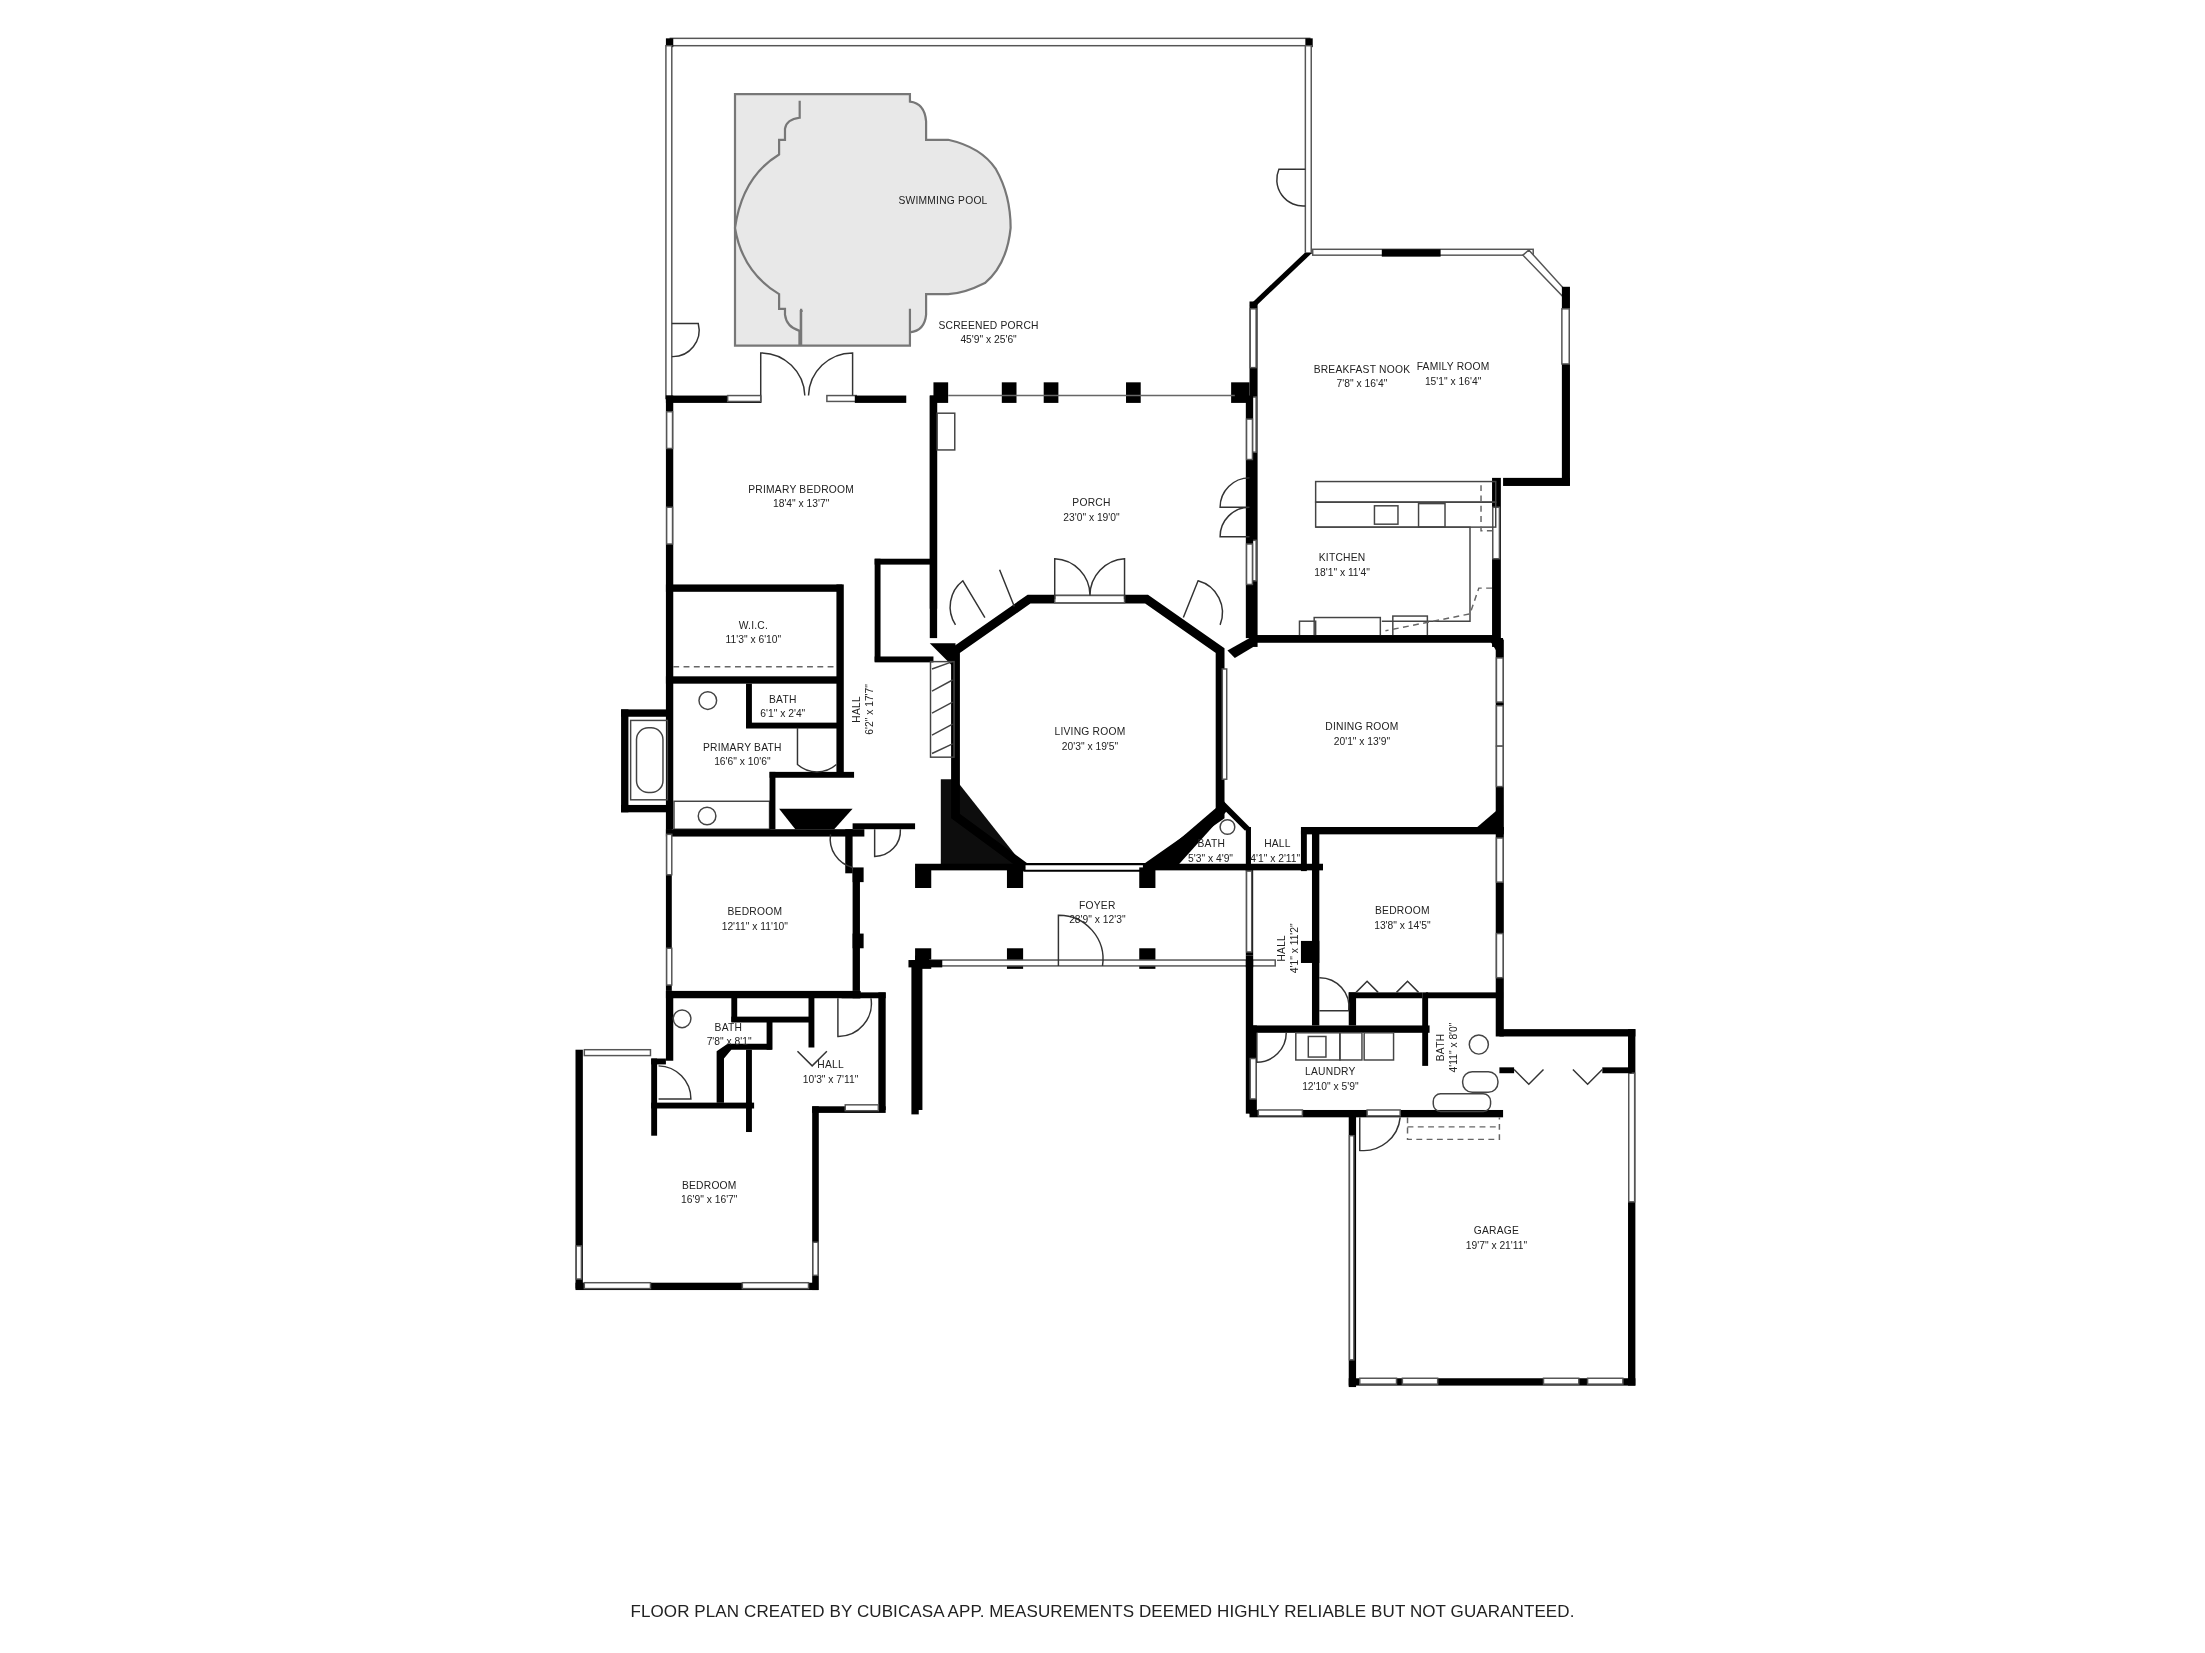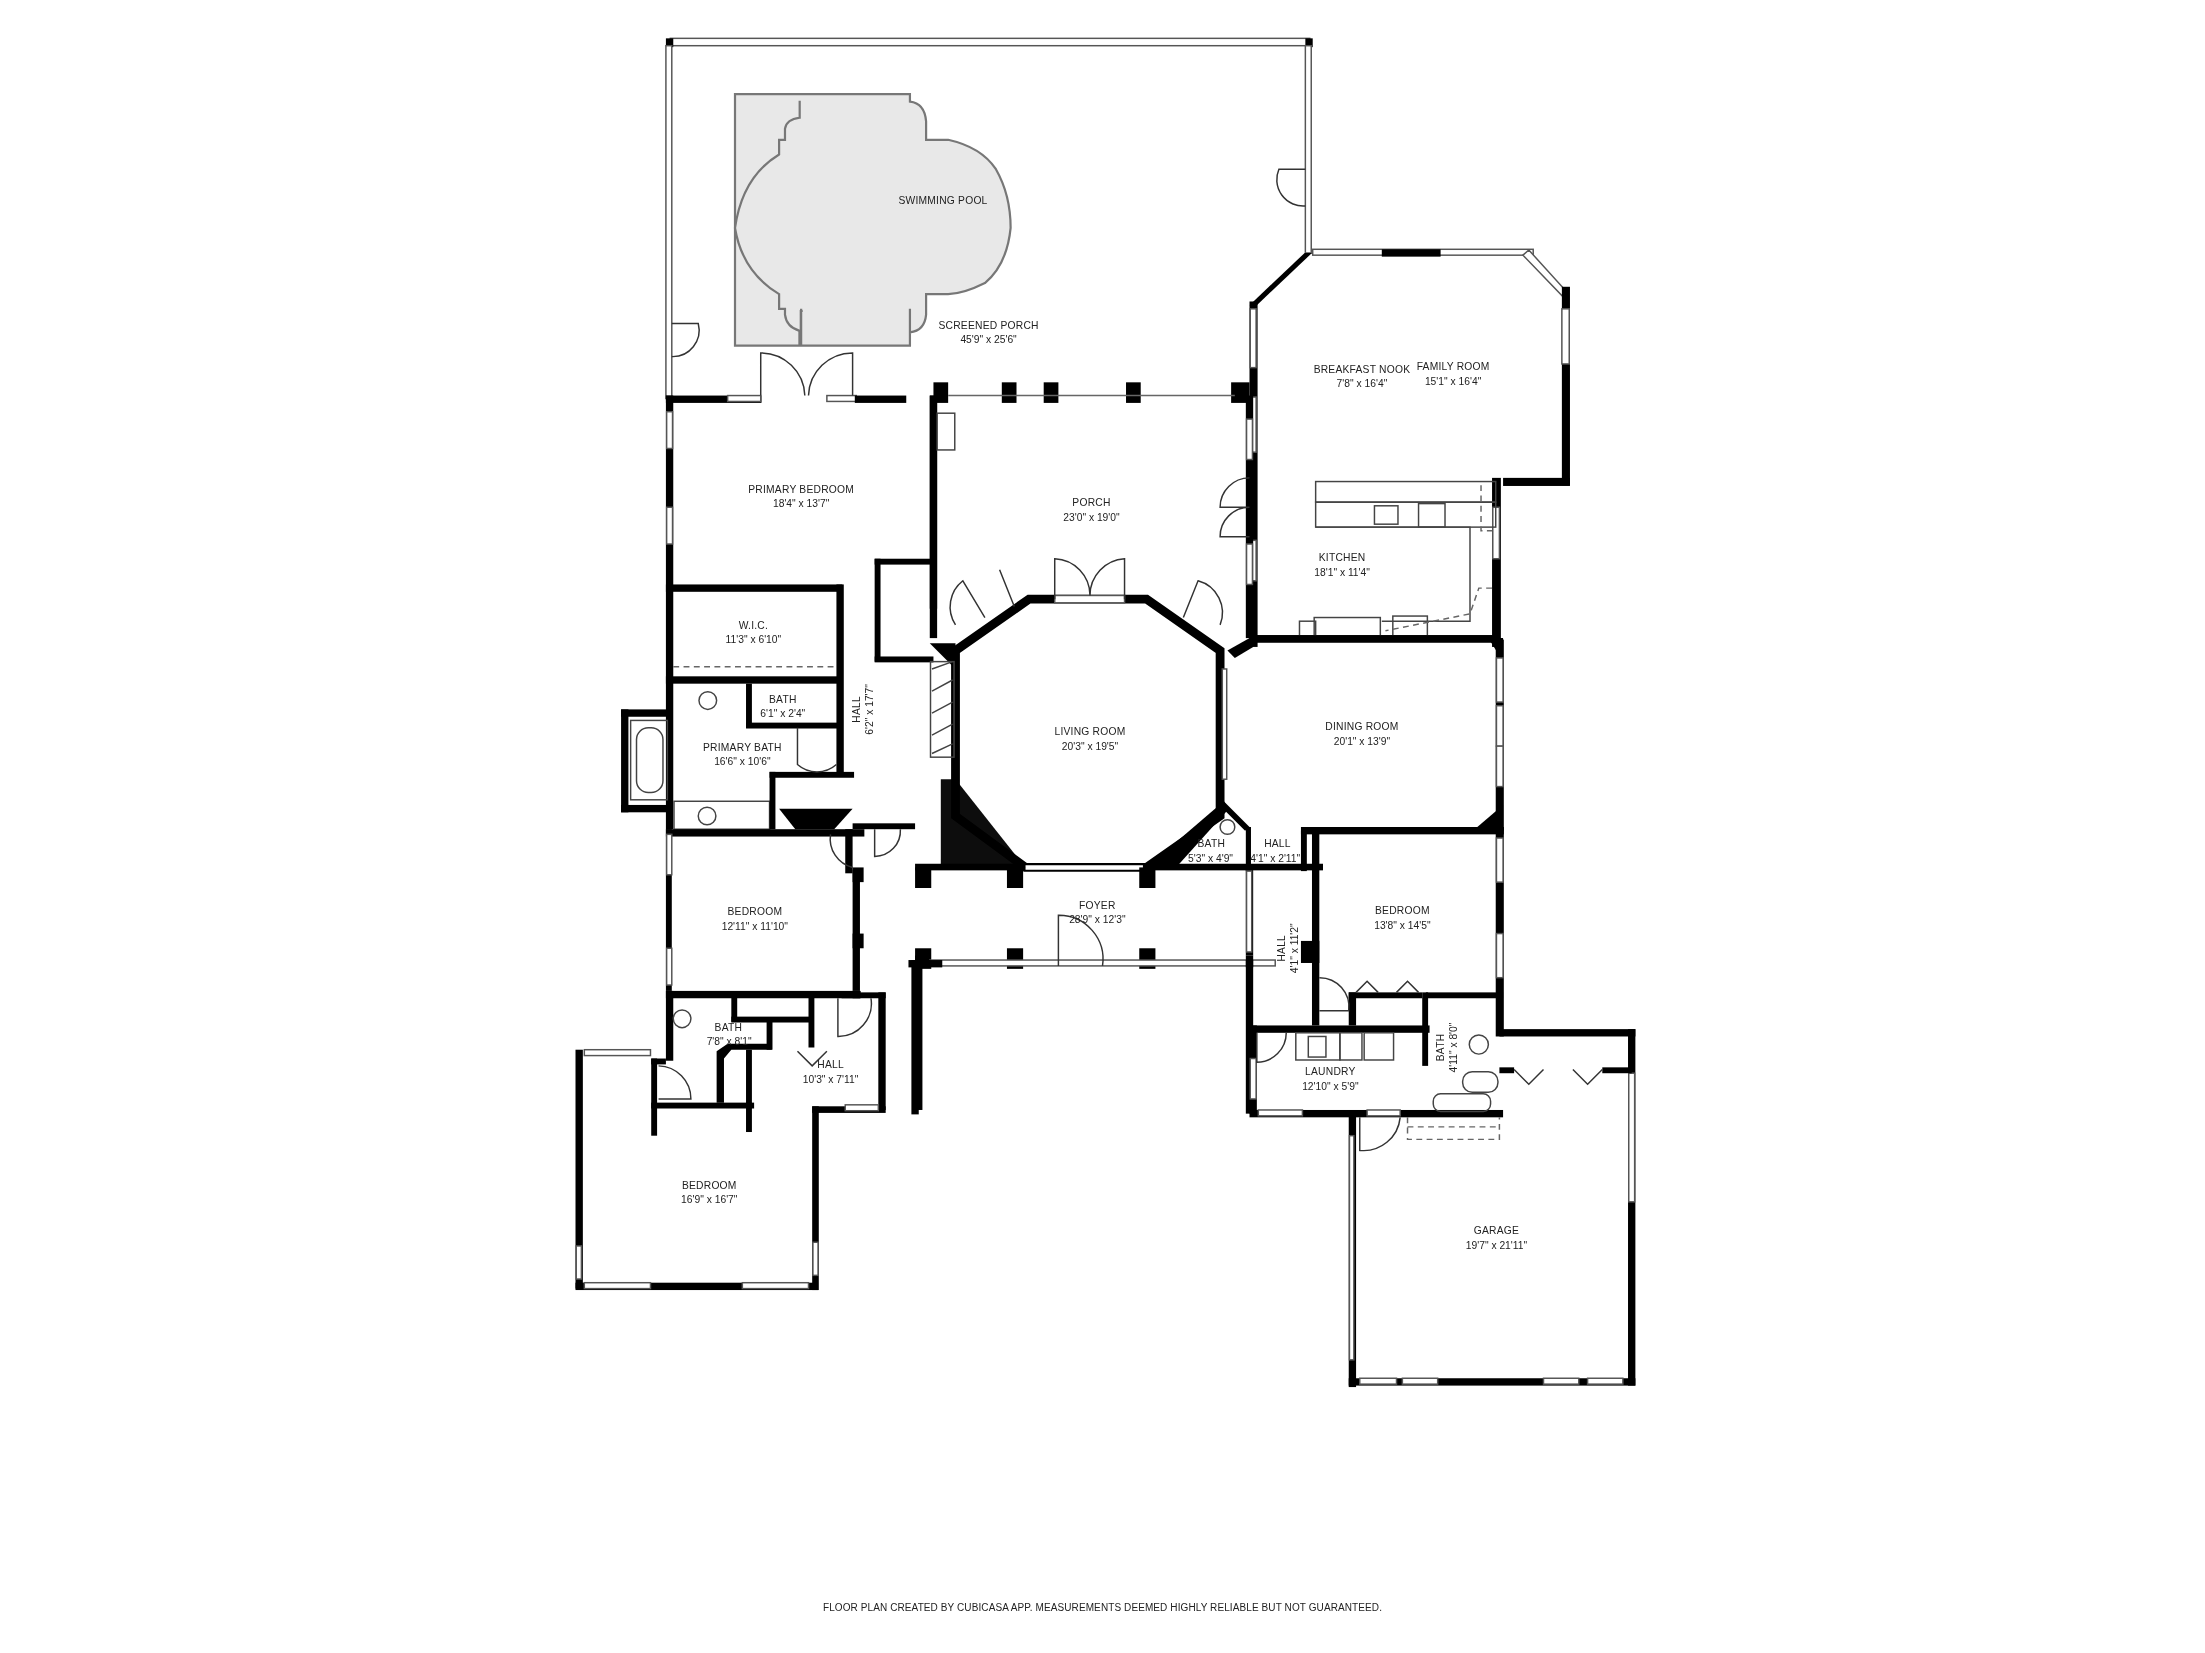--- a/index.html
+++ b/index.html
@@ -7,21 +7,21 @@
   #plan { position:absolute; left:0; top:0; width:2205px; height:1654px; }
   .wall { fill:#000000; }
   .thin { fill:none; stroke:#000000; stroke-width:4; }
   .outline { fill:none; stroke:#444444; stroke-width:2; }
   .window { fill:#ffffff; stroke:#555555; stroke-width:2; }
   .pool { fill:#e8e8e8; stroke:#777777; stroke-width:3; }
   .door { fill:none; stroke:#333333; stroke-width:2; }
   .dash { fill:none; stroke:#666666; stroke-width:2; stroke-dasharray:8 6; }
   .room-name { font-size:14px; fill:#222222; text-anchor:middle; letter-spacing:0.3px; }
   .room-dim { font-size:14px; fill:#222222; text-anchor:middle; }
-  .footer { position:absolute; left:0; width:2205px; top:1602px; text-align:center; font-size:10px; color:#222222; letter-spacing:0.1px; }
+  .footer { position:absolute; left:0; width:2205px; top:1602px; text-align:center; font-size:17px; color:#222222; letter-spacing:0.1px; }
 </style>
 </head>
 <body>
 
 <svg id="plan" viewBox="0 0 3000 2250" xmlns="http://www.w3.org/2000/svg">
 
   <g>
     <rect class="window" x="912" y="52" width="870" height="10"></rect>
     <rect class="wall" x="906" y="52" width="10" height="12"></rect>
     <rect class="wall" x="1776" y="52" width="10" height="12"></rect>

